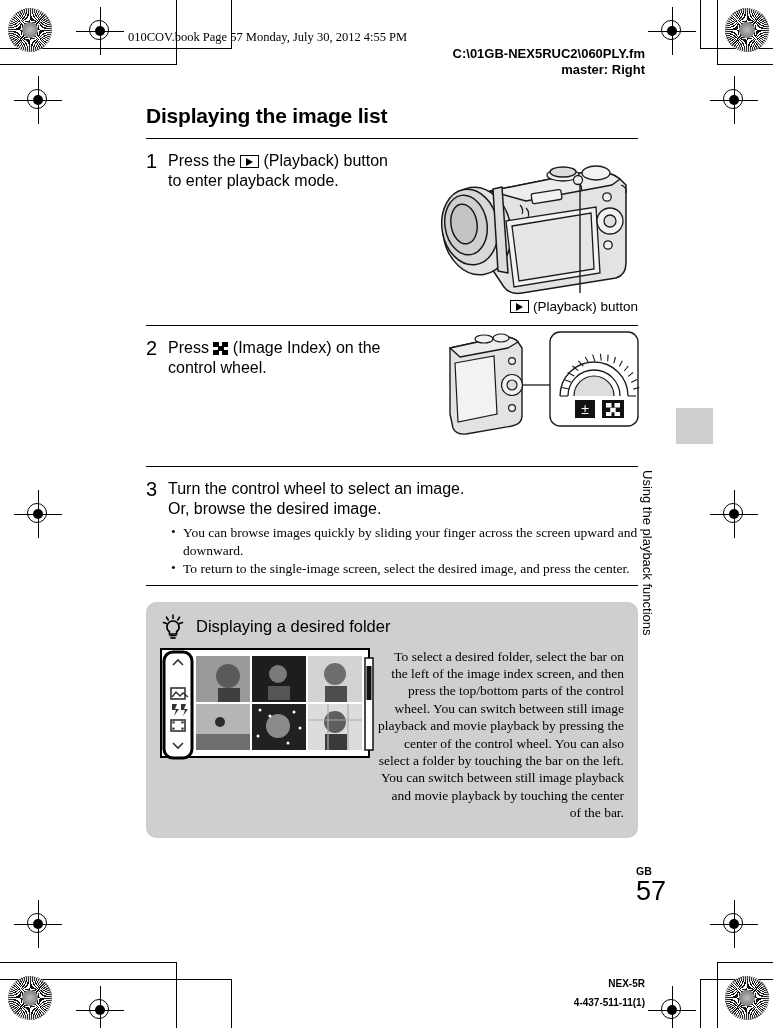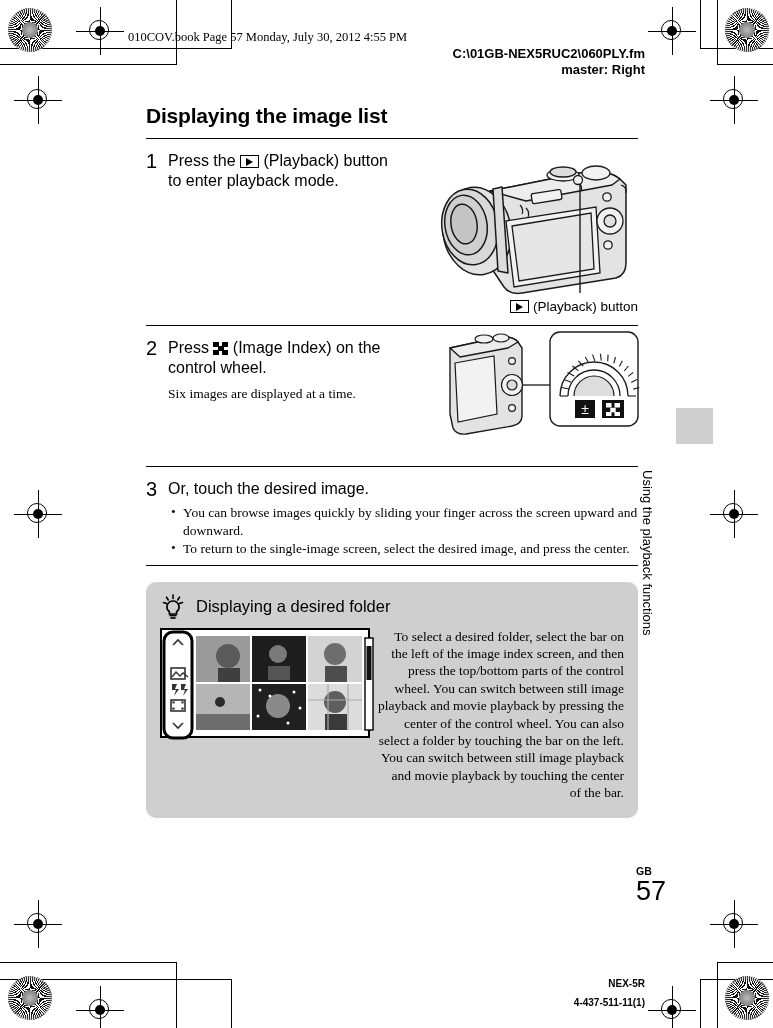--- a/index.html
+++ b/index.html
@@ -235,21 +235,20 @@
         <span>Press</span>
         <span class="inline-ico ico-index">
           <i style="left:0;top:0;width:6px;height:5px;"></i>
           <i style="left:9px;top:0;width:6px;height:5px;"></i>
           <i style="left:4.5px;top:4px;width:6px;height:5px;"></i>
           <i style="left:0;top:8px;width:6px;height:5px;"></i>
           <i style="left:9px;top:8px;width:6px;height:5px;"></i>
         </span>
         <span>(Image Index) on the control wheel.</span>
       </div>
-      <div class="sub">Six images are displayed at a time.</div>
     </div>
 
     <div class="fig2">
       <svg viewBox="0 0 200 106" width="200" height="106" aria-hidden="true">
         <g fill="#e3e3e3" stroke="#1a1a1a" stroke-width="1.4" stroke-linejoin="round">
           <path d="M8 18 L54 8 Q70 5 76 12 L80 18 L80 86 Q80 94 70 96 L24 104 Q14 105 11 98 L8 84 Z"></path>
           <path d="M8 18 L54 8 Q70 5 76 12 L66 18 L18 27 Z" fill="#ededed"></path>
         </g>
         <g fill="#f2f2f2" stroke="#1a1a1a" stroke-width="1.2">
           <path d="M13 33 L52 26 L55 84 L16 92 Z"></path>
@@ -303,21 +302,22 @@
         </g>
       </svg>
     </div>
   </div>
 
   <div class="rule"></div>
 
   <div class="step">
     <div class="num">3</div>
     <div class="txt">
-      <div class="head">Or, touch the desired image.</div>
+      <div class="head">Turn the control wheel to select an image.</div>
+      <div class="head">Or, browse the desired image.</div>
       <ul class="bullets">
         <li>You can browse images quickly by sliding your finger across the screen upward and downward.</li>
         <li>To return to the single-image screen, select the desired image, and press the center.</li>
       </ul>
     </div>
   </div>
 
   <div class="rule"></div>
 
   <div class="tip">

